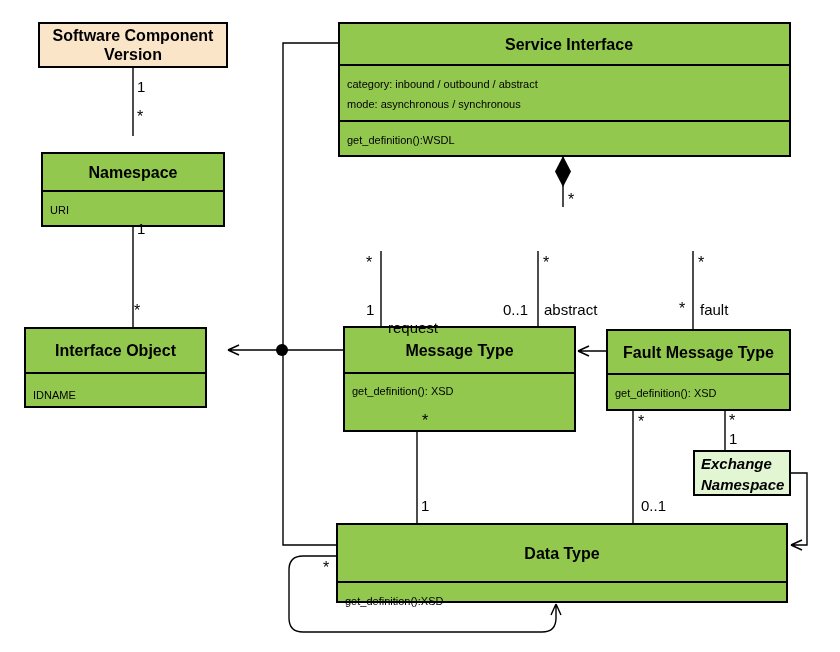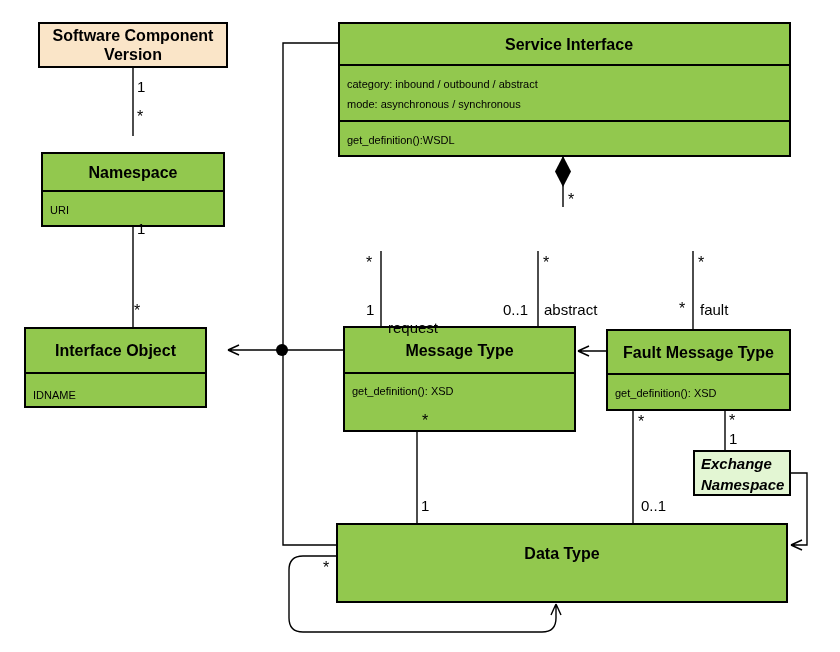--- a/index.html
+++ b/index.html
@@ -109,20 +109,23 @@
     </div>
   </div>
 
   <div class="note" style="left:693px;top:450px;width:98px;height:46px;">
     <div>Exchange</div>
     <div>Namespace</div>
   </div>
 
   <div class="cls" style="left:336px;top:523px;width:452px;height:80px;">
     <div class="title" style="height:56px;">Data Type</div>
+    <div class="comp" style="height:35px;">
+      <div>get_definition():XSD</div>
+    </div>
   </div>
 
   <span class="lbl" style="left:137px;top:79px;">1</span>
   <span class="lbl star" style="left:137px;top:109px;">*</span>
 
   <span class="lbl" style="left:137px;top:221px;">1</span>
   <span class="lbl star" style="left:134px;top:303px;">*</span>
 
   <span class="lbl star" style="left:568px;top:192px;">*</span>
 

